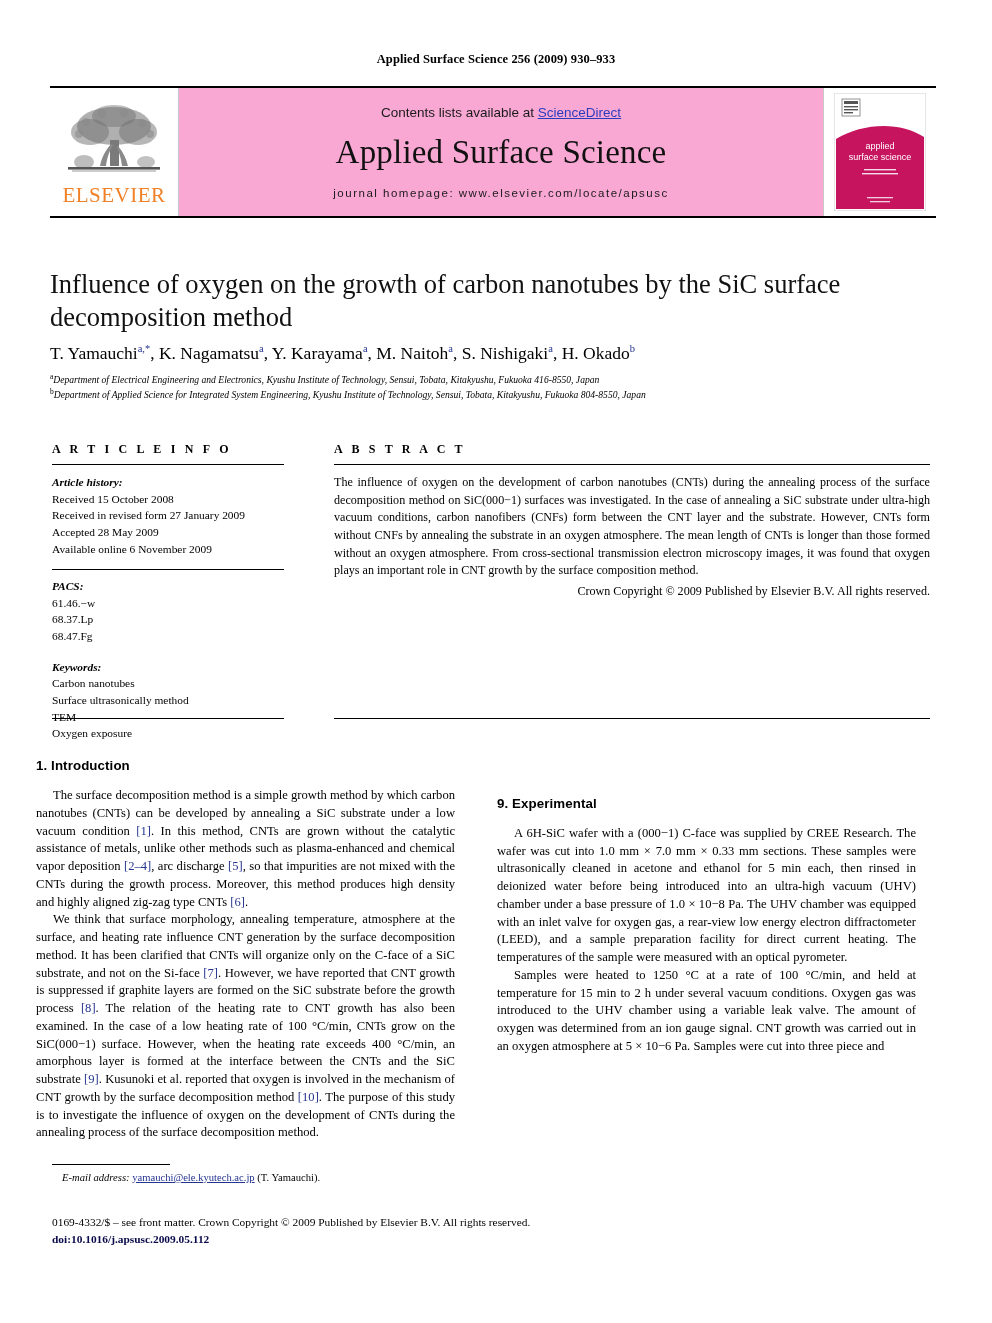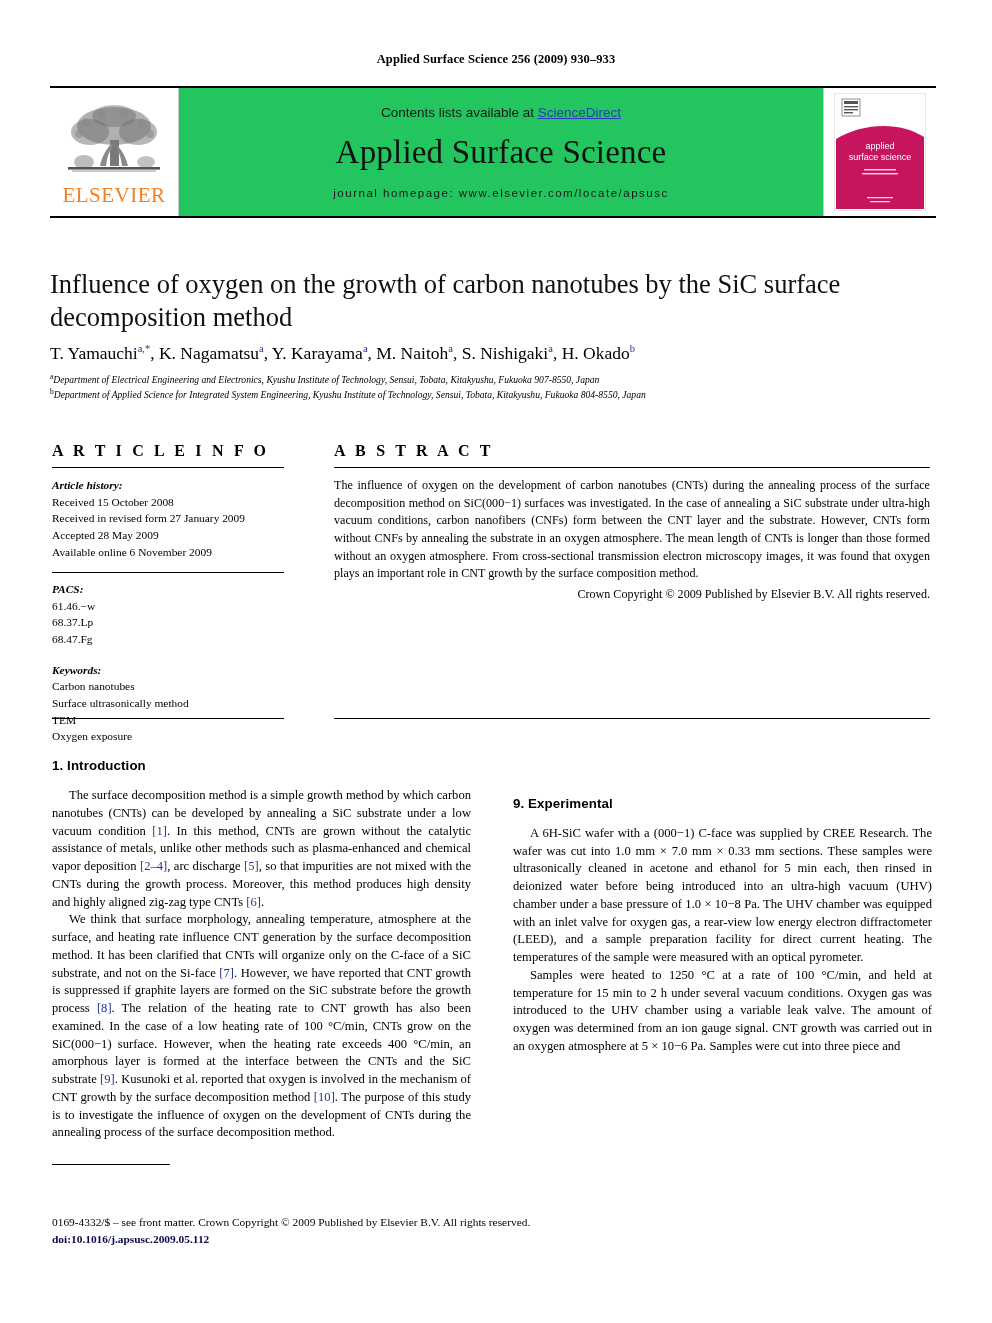--- a/index.html
+++ b/index.html
@@ -66,21 +66,21 @@
   .elsevier-word {
     font-family: "Liberation Serif", serif;
     font-size: 21px;
     letter-spacing: 0.5px;
     color: #F08126;
     line-height: 1;
     margin-top: 1px;
   }
   .masthead-center {
     flex: 1 1 auto;
-    background: #22c55e;
+    background: #f9a8d4;
     display: flex;
     flex-direction: column;
     align-items: center;
     justify-content: center;
     border-left: 1px solid #c9c9c9;
     border-right: 1px solid #c9c9c9;
   }
   .contents-line {
     font-family: "Liberation Sans", sans-serif;
     font-size: 13.5px;
@@ -156,21 +156,21 @@
     left: 52px;
     width: 232px;
   }
   .abs-col {
     position: absolute;
     top: 442px;
     left: 334px;
     width: 596px;
   }
   .sec-label {
-    font-size: 16px;
+    font-size: 12px;
     font-weight: bold;
     letter-spacing: 3.2px;
     margin: 0 0 7px 0;
   }
   .rule {
     border-top: 1.6px solid #000;
     margin: 0 0 9px 0;
   }
   .rule-thin {
     border-top: 1px solid #000;
@@ -203,21 +203,21 @@
     top: 718px;
     left: 334px;
     width: 596px;
     border-top: 1.6px solid #000;
   }
 
   
   .body-cols {
     position: absolute;
     top: 758px;
-    left: 52px;
+    left: 36px;
     width: 880px;
     height: 470px;
     display: flex;
     gap: 42px;
   }
   .col { width: 419px; }
   h2.sec {
     font-family: "Liberation Sans", sans-serif;
     font-size: 13.3px;
     font-weight: bold;
@@ -335,21 +335,21 @@
     </div>
   </div>
 
   <h1 class="article-title">Influence of oxygen on the growth of carbon nanotubes by the SiC surface decomposition method</h1>
 
   <div class="authors">
     T. Yamauchi<sup>a,*</sup>, K. Nagamatsu<sup>a</sup>, Y. Karayama<sup>a</sup>, M. Naitoh<sup>a</sup>, S. Nishigaki<sup>a</sup>, H. Okado<sup>b</sup>
   </div>
 
   <div class="affils">
-    <div><sup>a</sup><span>Department of Electrical Engineering and Electronics, Kyushu Institute of Technology, Sensui, Tobata, Kitakyushu, Fukuoka 907-8550, Japan</span></div>
+    <div><sup>a</sup><span>Department of Electrical Engineering and Electronics, Kyushu Institute of Technology, Sensui, Tobata, Kitakyushu, Fukuoka 416-8550, Japan</span></div>
     <div><sup>b</sup><span>Department of Applied Science for Integrated System Engineering, Kyushu Institute of Technology, Sensui, Tobata, Kitakyushu, Fukuoka 804-8550, Japan</span></div>
   </div>
 
   <div class="info-col">
     <div class="sec-label">A R T I C L E   I N F O</div>
     <div class="rule"></div>
     <div class="info-block">
       <span class="line info-head">Article history:</span>
       <span class="line">Received 15 October 2008</span>
       <span class="line">Received in revised form 27 January 2009</span>
@@ -397,20 +397,21 @@
       <p class="body" style="text-indent:0">&nbsp;</p>
 
       <h2 class="sec spaced">9. Experimental</h2>
       <p class="body">A 6H-SiC wafer with a (000−1) C-face was supplied by CREE Research. The wafer was cut into 1.0 mm × 7.0 mm × 0.33 mm sections. These samples were ultrasonically cleaned in acetone and ethanol for 5 min each, then rinsed in deionized water before being introduced into an ultra-high vacuum (UHV) chamber under a base pressure of 1.0 × 10−8 Pa. The UHV chamber was equipped with an inlet valve for oxygen gas, a rear-view low energy electron diffractometer (LEED), and a sample preparation facility for direct current heating. The temperatures of the sample were measured with an optical pyrometer.</p>
       <p class="body">Samples were heated to 1250 °C at a rate of 100 °C/min, and held at temperature for 15 min to 2 h under several vacuum conditions. Oxygen gas was introduced to the UHV chamber using a variable leak valve. The amount of oxygen was determined from an ion gauge signal. CNT growth was carried out in an oxygen atmosphere at 5 × 10−6 Pa. Samples were cut into three piece and</p>
     </div>
   </div>
 
   <div class="footnote">
     <div class="footnote-rule"></div>
+    <div style="padding-left:10px"><span class="fn-em">E-mail address:</span> <a class="mail" href="#">yamauchi@ele.kyutech.ac.jp</a> <span>(T. Yamauchi).</span></div>
   </div>
 
   <div class="page-footer">
     <span>0169-4332/$ – see front matter. Crown Copyright © 2009 Published by Elsevier B.V. All rights reserved.</span>
     <span class="doi">doi:10.1016/j.apsusc.2009.05.112</span>
   </div>
 
 </div>
 
 </body></html>

